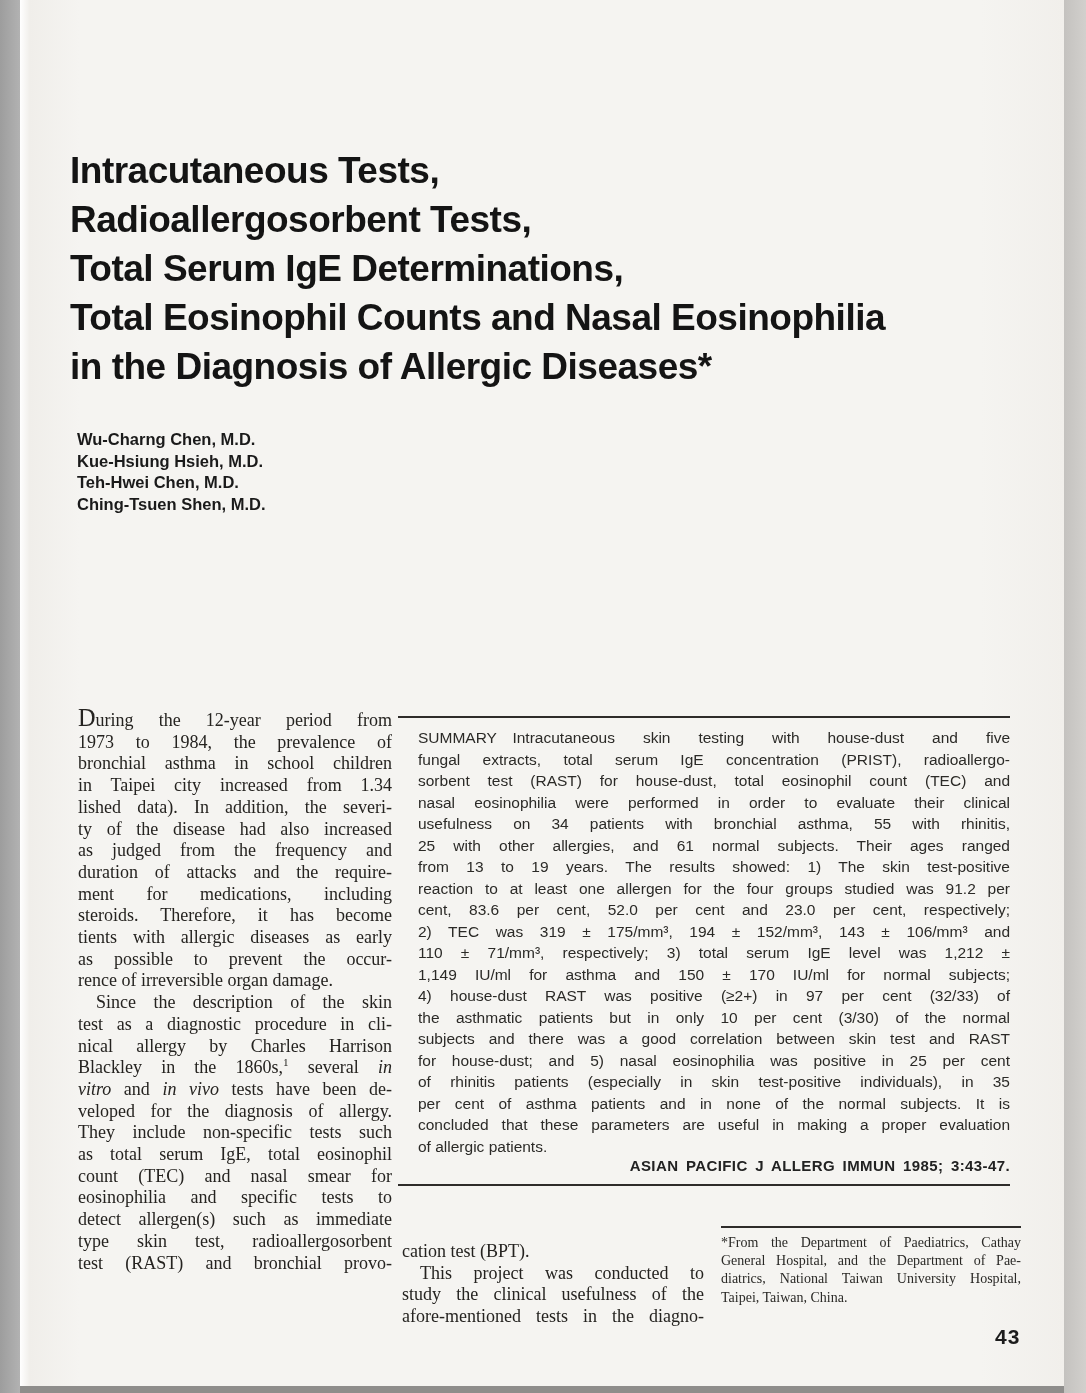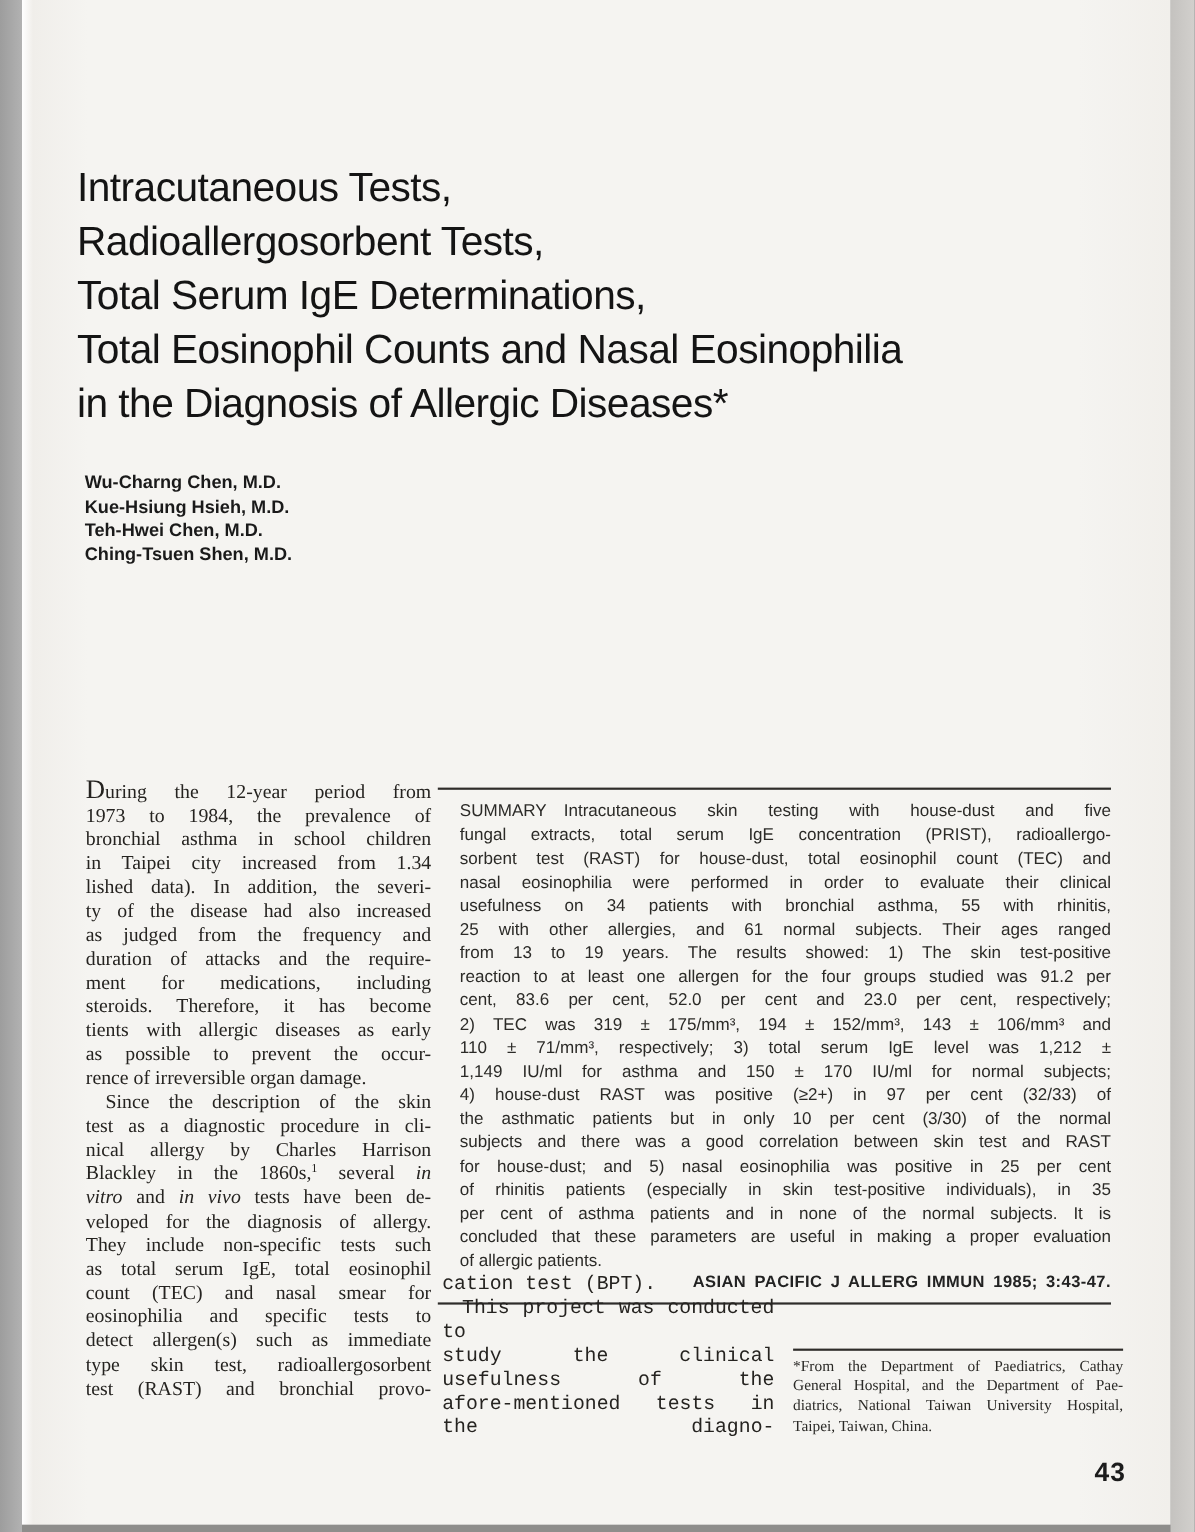--- a/index.html
+++ b/index.html
@@ -12,30 +12,30 @@
     background:linear-gradient(90deg,#c4c2bf,#d2d0cd);}
   .scan-bottom{position:absolute; left:20px; top:1386px; width:1044px; height:7px; background:#8e8d8b;}
 
   .paper{position:absolute; left:20px; top:0; width:1044px; height:1386px;
     background:linear-gradient(90deg,#ffffff 0px,#f0eeea 10px,#f5f4f1 60px,#f5f4f1 960px,#f1efeb 1044px);
     color:#1e1d1b;}
 
   .abs{position:absolute;}
 
   .title{left:50px; top:146px; width:960px;
-    font-family:"Liberation Sans", sans-serif; font-weight:normal;
+    font-family:"Liberation Sans", sans-serif; font-weight:bold;
     font-size:37px; line-height:49px; letter-spacing:-0.5px; color:#141414;}
 
   .authors{left:57px; top:429px; width:400px;
     font-family:"Liberation Sans", sans-serif; font-weight:bold;
     font-size:16.5px; line-height:21.5px; color:#1a1a1a;}
 
   .serifcol{font-family:"Liberation Serif", serif; font-size:18px; line-height:21.7px; color:#252320;}
   .intro{left:58px; top:706px; width:314px;}
-  .contin{left:382px; top:1158px; width:302px;font-family:Liberation Mono, monospace;}
+  .contin{left:382px; top:1241px; width:302px;}
 
   .jlines > div{text-align:justify; text-align-last:justify;}
   .jlines > div.ragged{text-align-last:left;}
 
   .dcap{font-size:1.35em; line-height:1;}
   sup{font-size:0.62em; vertical-align:super; line-height:0;}
 
   .rule{height:2px; background:#2e2c2a;}
   .rule-summary-top{left:378px; top:716px; width:612px;}
   .rule-summary-bottom{left:378px; top:1184px; width:612px;}
@@ -46,21 +46,21 @@
 
   .citation{left:398px; top:1157px; width:592px; text-align:right;
     font-family:"Liberation Sans", sans-serif; font-weight:bold;
     font-size:15px; letter-spacing:0.4px; word-spacing:3px; color:#222;}
 
   .footnote{left:701px; top:1234px; width:300px;
     font-family:"Liberation Serif", serif; font-size:14px; line-height:18.2px; color:#2a2926;}
 
   .pagenum{left:975px; top:1325px; width:60px;
     font-family:"Liberation Sans", sans-serif; font-weight:bold;
-    font-size:24px; letter-spacing:1px; color:#1c1c1c;}
+    font-size:21px; letter-spacing:1px; color:#1c1c1c;}
 </style>
 </head>
 <body>
 
 <div id="screenshot">
   <div class="scan-left"></div>
   <div class="scan-right"></div>
   <div class="scan-bottom"></div>
 
   <div class="paper">

